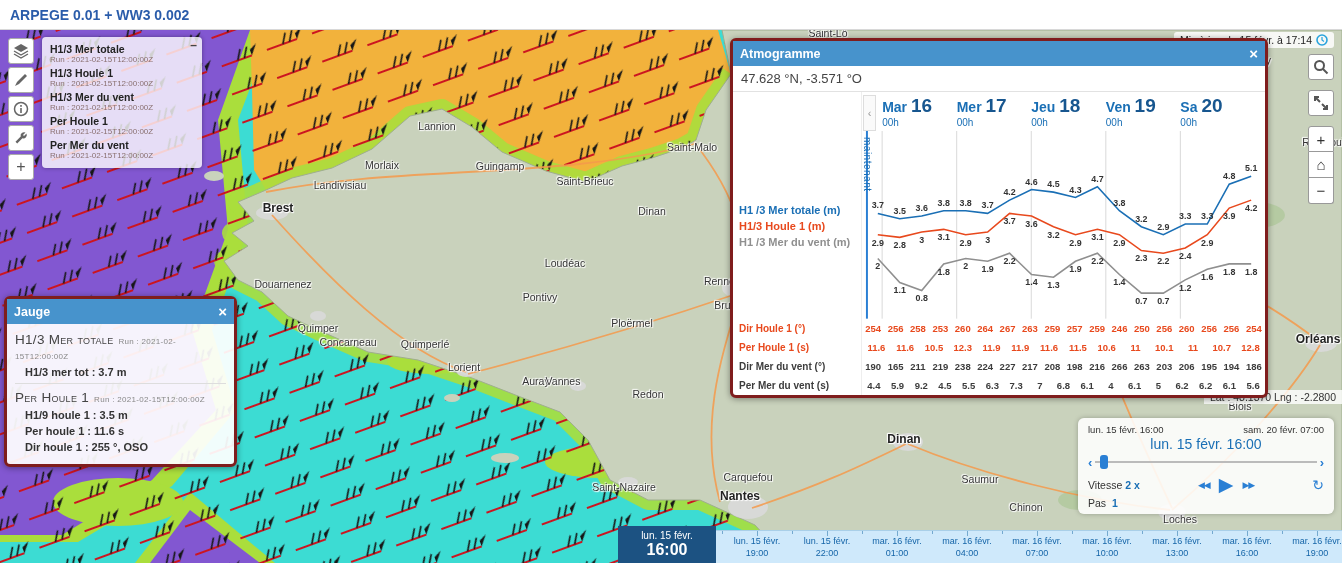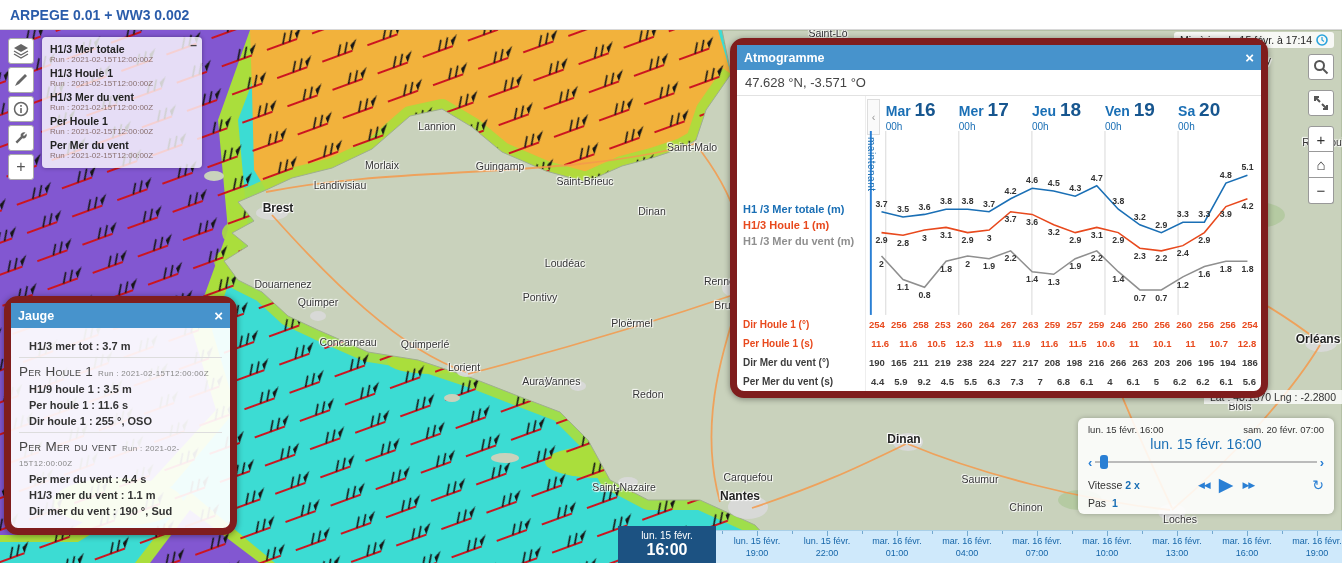--- a/index.html
+++ b/index.html
@@ -6,21 +6,21 @@
 html,body{width:1342px;height:563px;overflow:hidden;font-family:"Liberation Sans",sans-serif;background:#fff}
 .app{position:relative;width:1342px;height:563px}
 .topbar{position:absolute;left:0;top:0;width:100%;height:30px;background:#fff;border-bottom:1px solid #d8d8d8;display:flex;align-items:center;padding:0 10px;z-index:20}
 .app-title{color:#2a5caa;font-size:14px;font-weight:bold}
 .map{position:absolute;left:0;top:30px;width:1342px;height:533px;overflow:hidden;background:#3cdcd3}
 .map svg.base{position:absolute;left:0;top:0;z-index:0}
 .city{position:absolute;transform:translate(-50%,-50%);font-size:10.5px;color:#333;white-space:nowrap;z-index:2;
   text-shadow:0 0 2px #fff,0 0 2px #fff,1px 1px 1px #fff,-1px -1px 1px #fff}
 .city.b{font-size:12px;font-weight:bold;color:#222}
 
-.panel{position:absolute;background:#fff;border:7px solid #7f1d1d;box-shadow:0 1px 6px rgba(0,0,0,.4);border-radius:14px;z-index:6}
+.panel{position:absolute;background:#fff;border:3px solid #7f1d1d;box-shadow:0 1px 6px rgba(0,0,0,.4);border-radius:6px;z-index:6}
 .phead{height:25px;background:#4793cc;color:#fff;display:flex;align-items:center;justify-content:space-between;padding:0 7px;font-size:12.5px;font-weight:bold}
 .phead .close{background:none;border:none;color:#fff;font-size:15px;font-weight:bold;cursor:pointer;line-height:1}
 
 .tools{position:absolute;left:8px;top:8px;display:flex;flex-direction:column;gap:3px;z-index:5}
 .tools button{width:26px;height:26px;background:#fff;border:1px solid #aaa;border-radius:3px;display:flex;align-items:center;justify-content:center;color:#555;font-size:16px;cursor:pointer;padding:0}
 
 .layers{position:absolute;left:42px;top:7px;width:160px;background:rgba(255,255,255,.8);border-radius:4px;box-shadow:0 0 4px rgba(0,0,0,.35);padding:6px 8px 5px;z-index:5}
 .layers .min{position:absolute;right:5px;top:1px;border:none;background:none;font-weight:bold;color:#444;cursor:pointer;font-size:12px}
 .lyr{margin-bottom:3px}
 .lyr .ll{font-size:10.5px;font-weight:bold;color:#222}
@@ -168,21 +168,21 @@
         <span class="city" style="left: 340px; top: 155px;">Landivisiau</span>
         <span class="city" style="left: 500px; top: 136px;">Guingamp</span>
         <span class="city" style="left: 585px; top: 151px;">Saint-Brieuc</span>
         <span class="city" style="left: 692px; top: 117px;">Saint-Malo</span>
         <span class="city" style="left: 652px; top: 181px;">Dinan</span>
         <span class="city b" style="left: 278px; top: 178px;">Brest</span>
         <span class="city" style="left: 565px; top: 233px;">Loudéac</span>
         <span class="city" style="left: 540px; top: 267px;">Pontivy</span>
         <span class="city" style="left: 632px; top: 293px;">Ploërmel</span>
         <span class="city" style="left: 283px; top: 254px;">Douarnenez</span>
-        <span class="city" style="left: 318px; top: 272px;">Quimper</span>
+        <span class="city" style="left: 318px; top: 298px;">Quimper</span>
         <span class="city" style="left: 348px; top: 312px;">Concarneau</span>
         <span class="city" style="left: 425px; top: 314px;">Quimperlé</span>
         <span class="city" style="left: 464px; top: 337px;">Lorient</span>
         <span class="city" style="left: 536px; top: 351px;">Auray</span>
         <span class="city" style="left: 563px; top: 351px;">Vannes</span>
         <span class="city" style="left: 648px; top: 364px;">Redon</span>
         <span class="city" style="left: 722px; top: 251px;">Rennes</span>
         <span class="city" style="left: 725px; top: 275px;">Bruz</span>
         <span class="city" style="left: 624px; top: 457px;">Saint-Nazaire</span>
         <span class="city b" style="left: 740px; top: 466px;">Nantes</span>
@@ -251,33 +251,28 @@
         </div>
     </div>
 
     <div class="panel gauge">
       <div class="phead">
         <span>Jauge</span>
         <button class="close">×</button>
       </div>
       <div class="gbody" id="gauge-body">
           <div class="gsec">
+            <div class="gtitle"><span>H1/3 Mer totale</span><span class="grun">Run : 2021-02-15T12:00:00Z</span></div>
             <div class="gline">H1/3 mer tot : 3.7 m</div>
           </div>
           <div class="gsec">
             <div class="gtitle"><span>Per Houle 1</span><span class="grun">Run : 2021-02-15T12:00:00Z</span></div>
             <div class="gline">H1/9 houle 1 : 3.5 m</div>
             <div class="gline">Per houle 1 : 11.6 s</div>
             <div class="gline">Dir houle 1 : 255 °, OSO</div>
-          </div>
-          <div class="gsec">
-            <div class="gtitle"><span>Per Mer du vent</span><span class="grun">Run : 2021-02-15T12:00:00Z</span></div>
-            <div class="gline">Per mer du vent : 4.4 s</div>
-            <div class="gline">H1/3 mer du vent : 1.1 m</div>
-            <div class="gline">Dir mer du vent : 190 °, Sud</div>
           </div>
         </div>
     </div>
 
     <div class="panel atmo">
       <div class="phead">
         <span>Atmogramme</span>
         <button class="close">×</button>
       </div>
       <div class="coords">47.628 °N, -3.571 °O</div>

